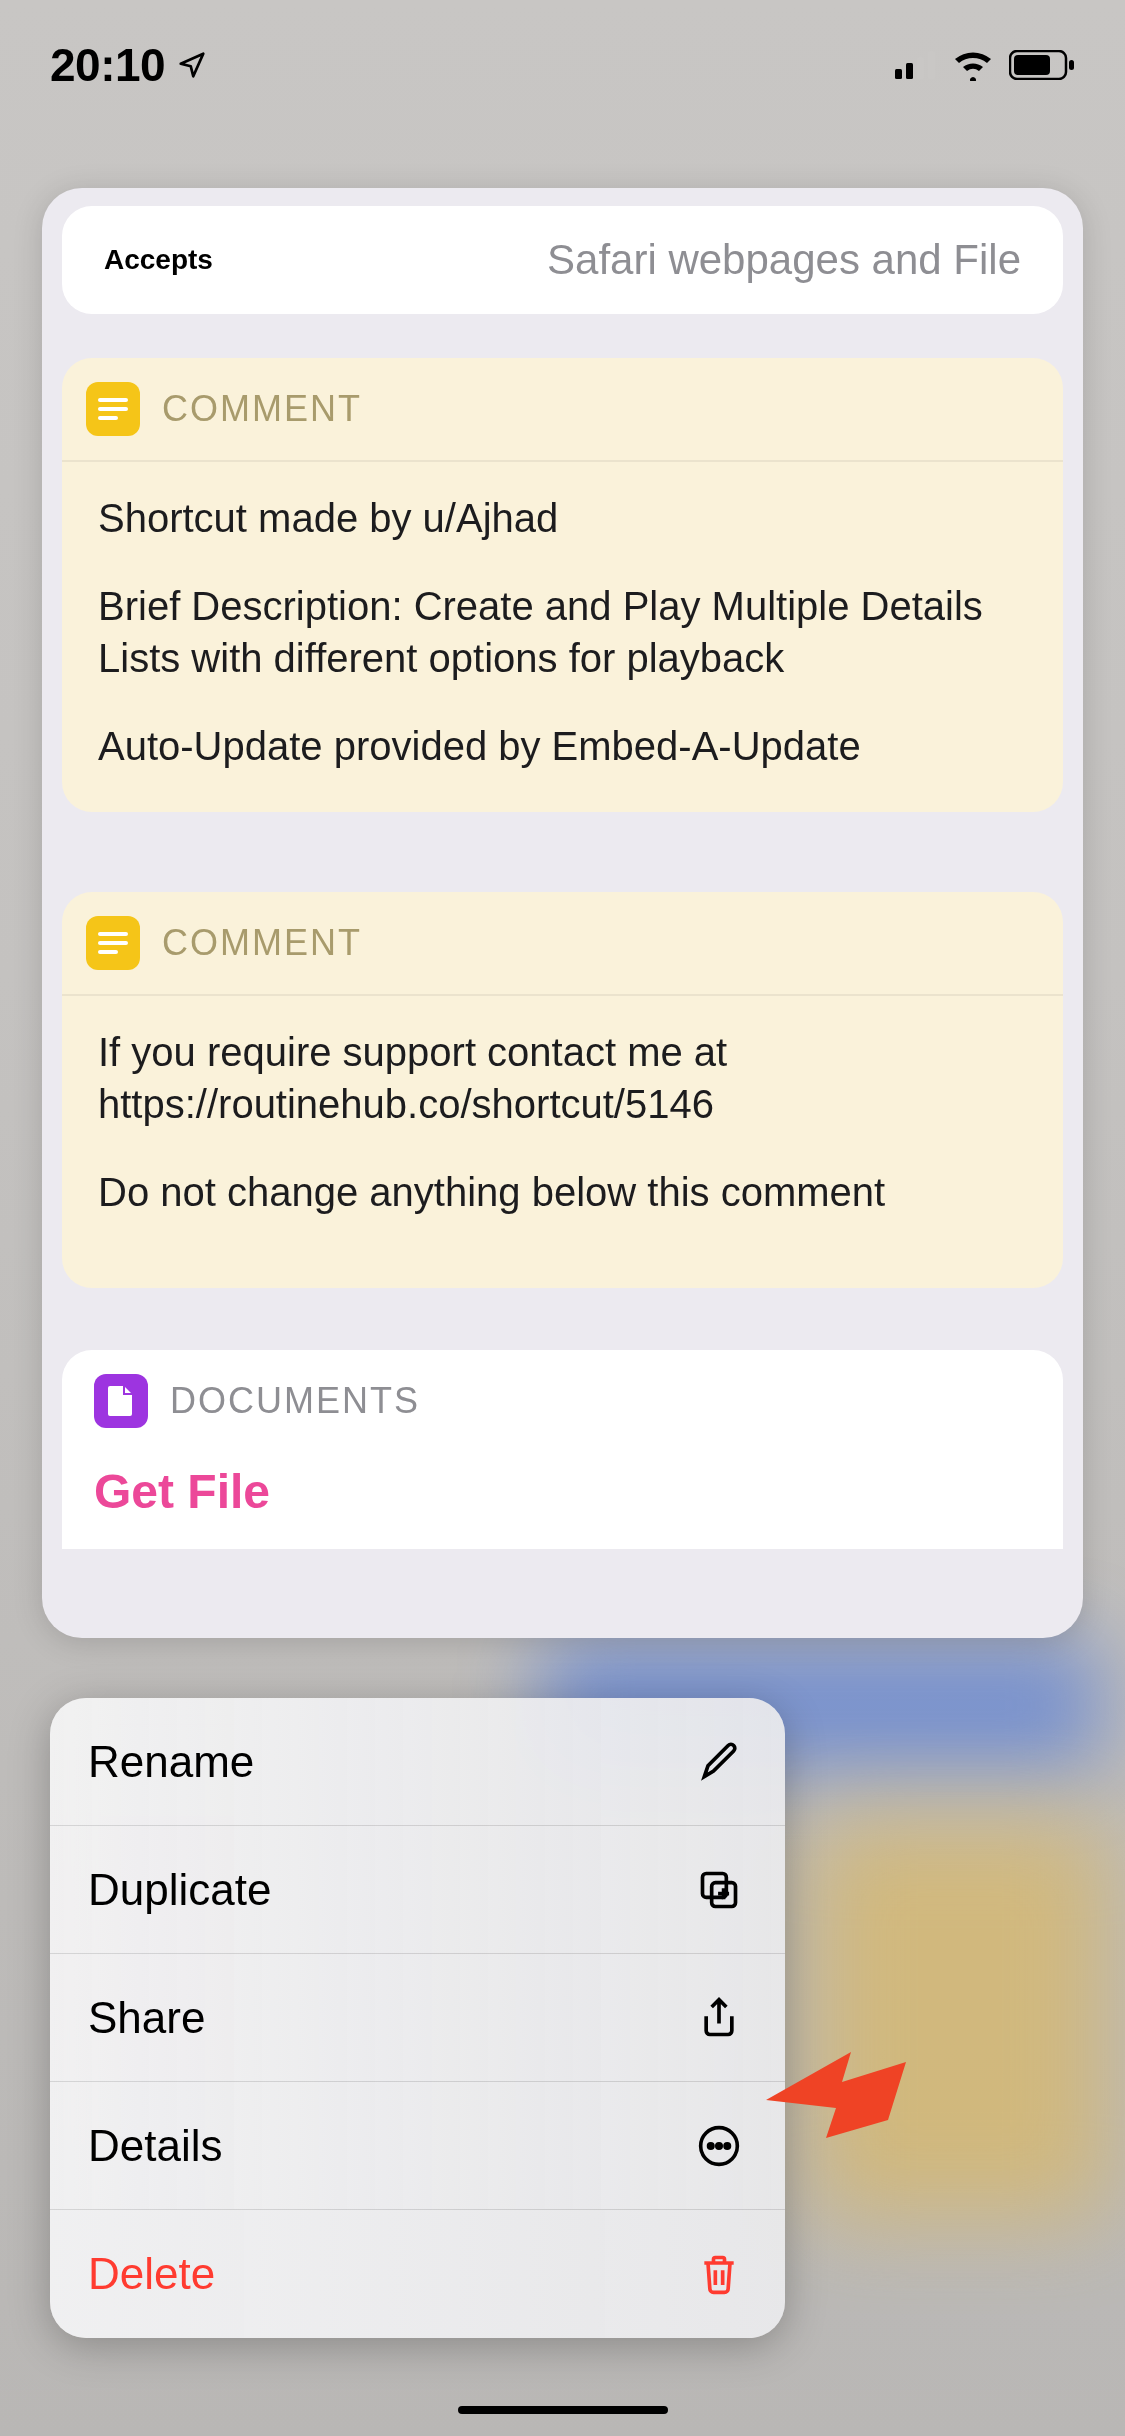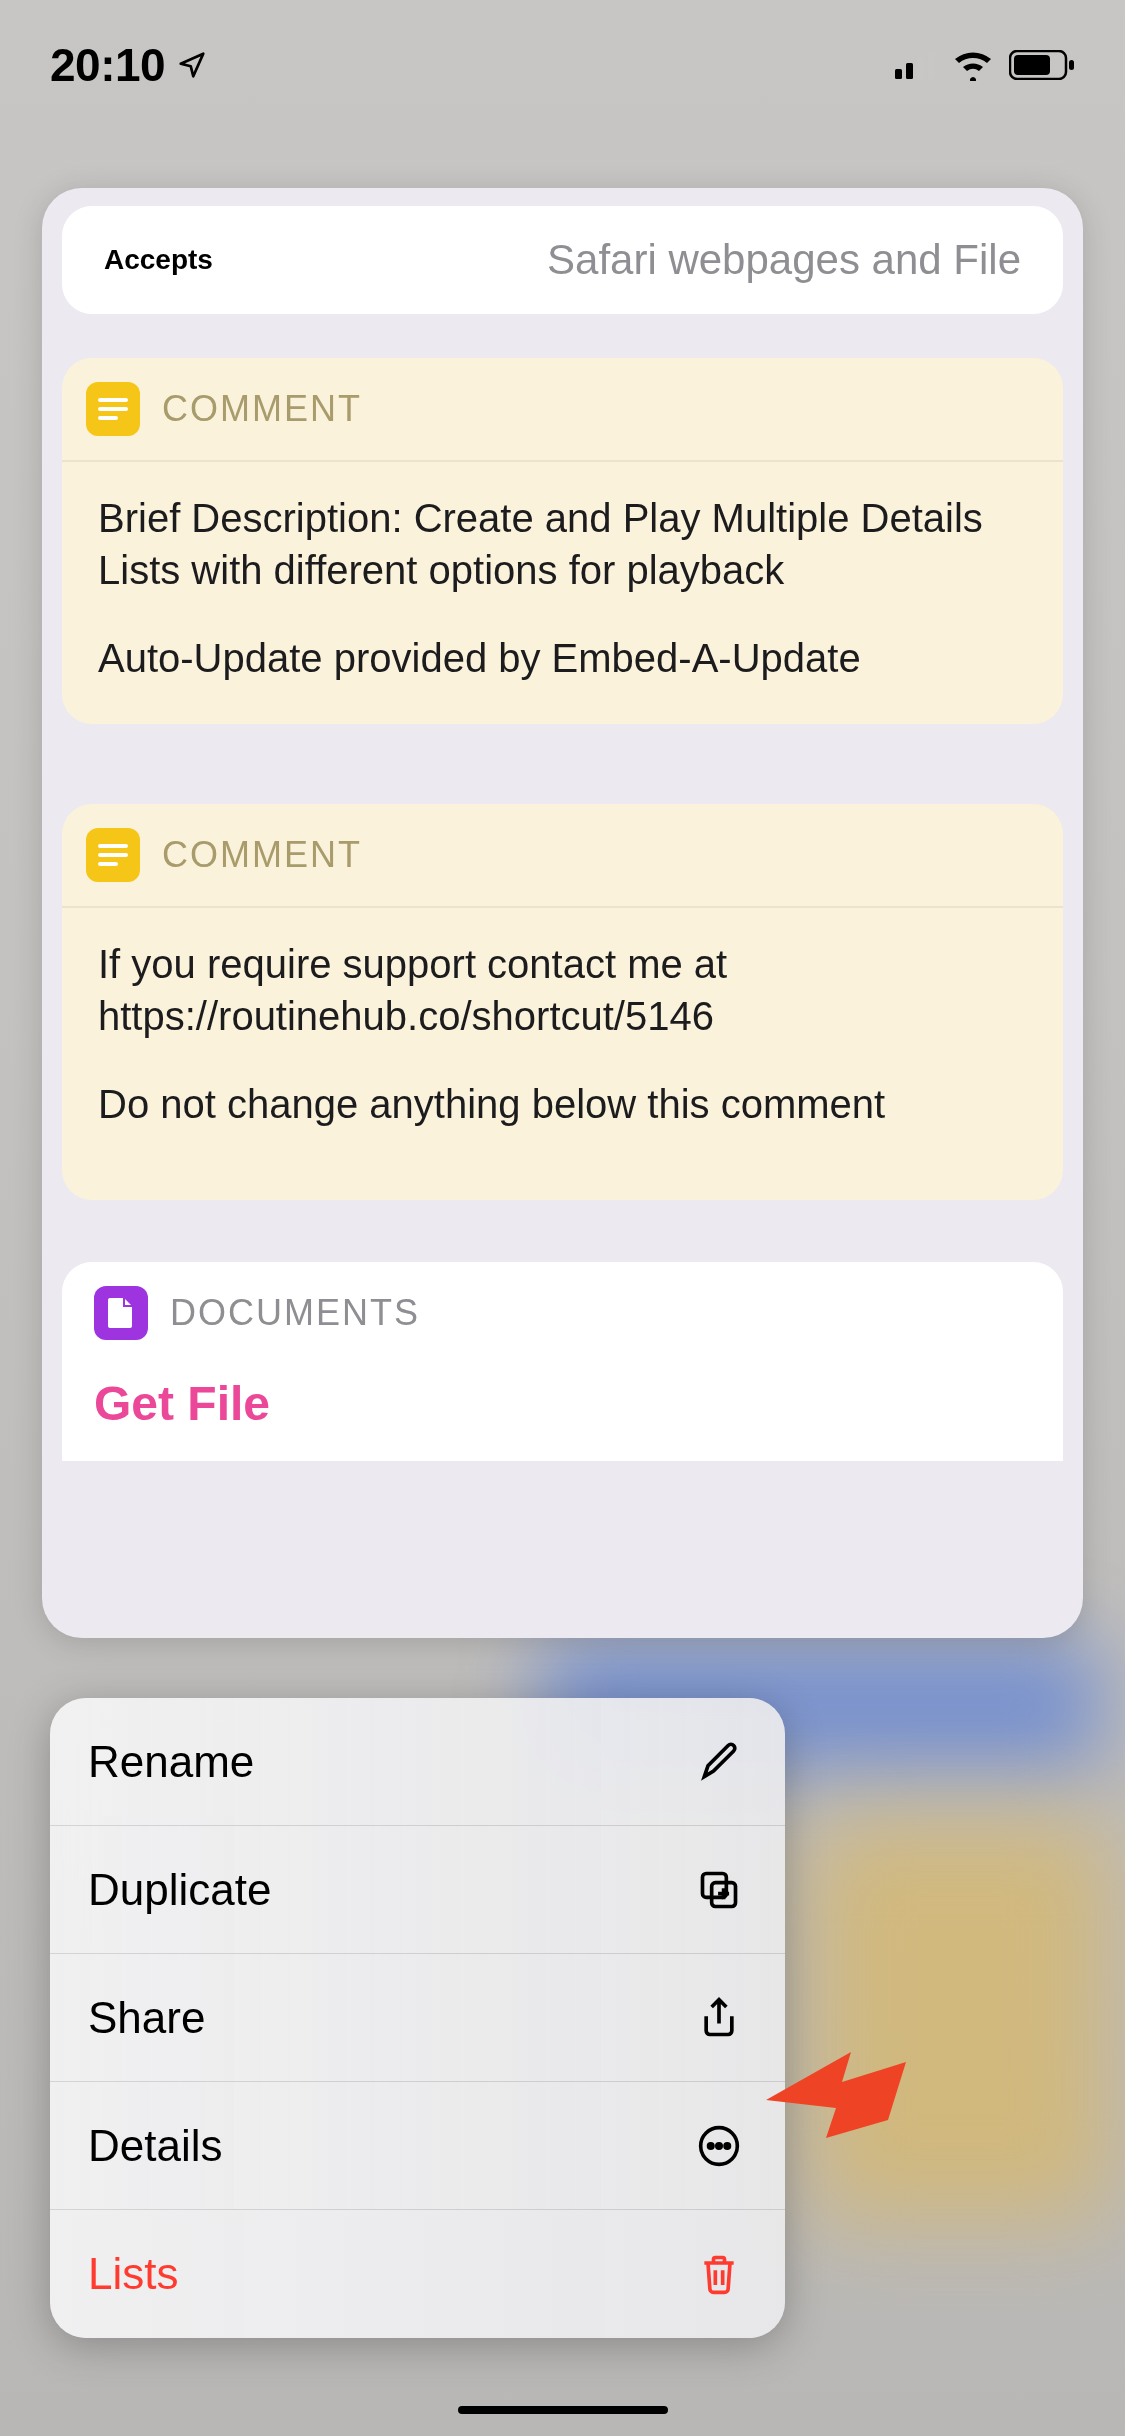--- a/index.html
+++ b/index.html
@@ -217,20 +217,21 @@
       <div class="comment-icon">
         <div class="comment-icon-lines">
             <span></span>
             <span></span>
             <span></span>
           </div>
       </div>
       <span class="comment-title">COMMENT</span>
     </div>
     <div class="comment-body">
+      <p>Shortcut made by u/Ajhad</p>
       <p>Brief Description: Create and Play Multiple Details Lists with different options for playback</p>
       <p>Auto-Update provided by Embed-A-Update</p>
     </div>
   </div>
 
   <div class="comment-card" style="margin-top:80px;">
     <div class="comment-header">
       <div class="comment-icon">
         <div class="comment-icon-lines">
             <span></span>
@@ -286,21 +287,21 @@
   <div class="menu-item">
     <span>Details</span>
     <svg class="menu-icon" viewBox="0 0 24 24" fill="none" stroke="#000" stroke-width="2">
       <circle cx="12" cy="12" r="10"></circle>
       <circle cx="7.5" cy="12" r="1.2" fill="#000"></circle>
       <circle cx="12" cy="12" r="1.2" fill="#000"></circle>
       <circle cx="16.5" cy="12" r="1.2" fill="#000"></circle>
     </svg>
   </div>
   <div class="menu-item destructive">
-    <span>Lists</span>
+    <span>Delete</span>
     <svg class="menu-icon" viewBox="0 0 24 24" fill="none" stroke="#ff3b30" stroke-width="2">
       <path d="M4 6 h16 M9 6 v-2 a1 1 0 0 1 1 -1 h4 a1 1 0 0 1 1 1 v2"></path>
       <path d="M6 6 l1 14 a2 2 0 0 0 2 2 h6 a2 2 0 0 0 2 -2 l1 -14"></path>
       <path d="M10 10 v8 M14 10 v8"></path>
     </svg>
   </div>
 </div>
 
 <svg class="arrow-annotation" viewBox="0 0 160 160">
   <polygon points="10,80 95,32 86,62 150,42 132,100 70,118 80,88" fill="#ef4325"></polygon>

